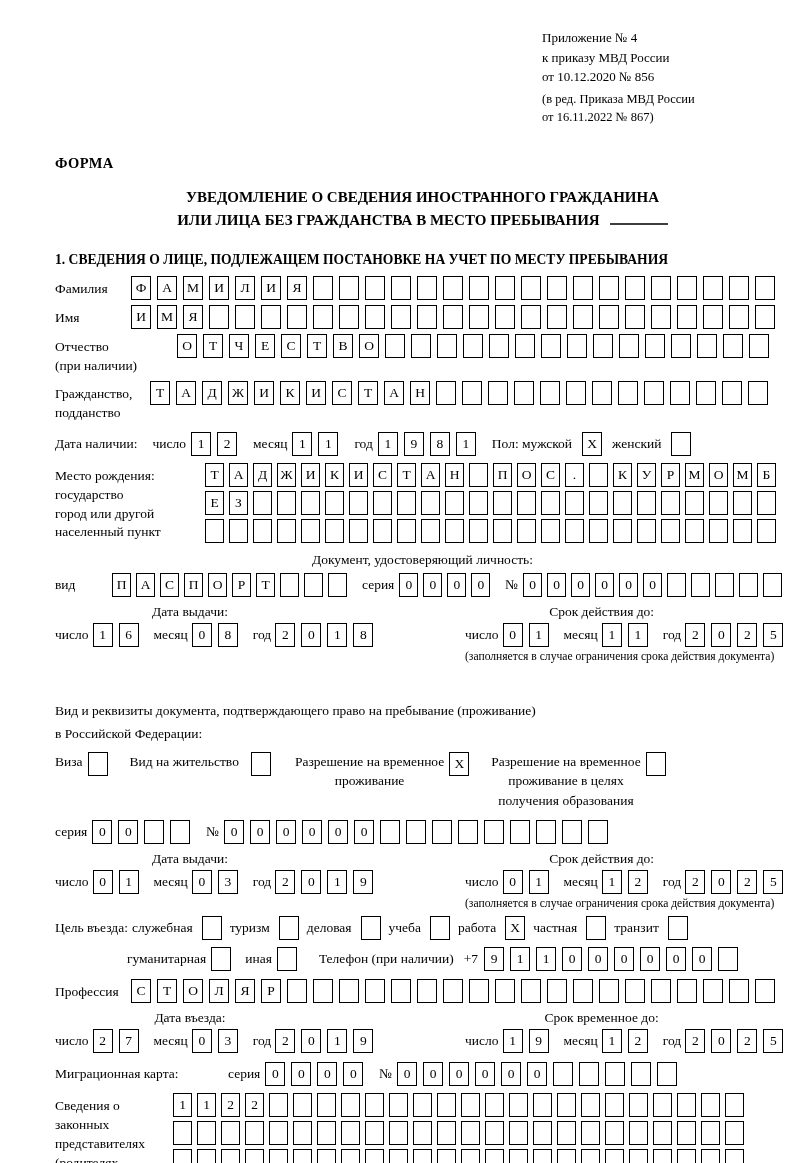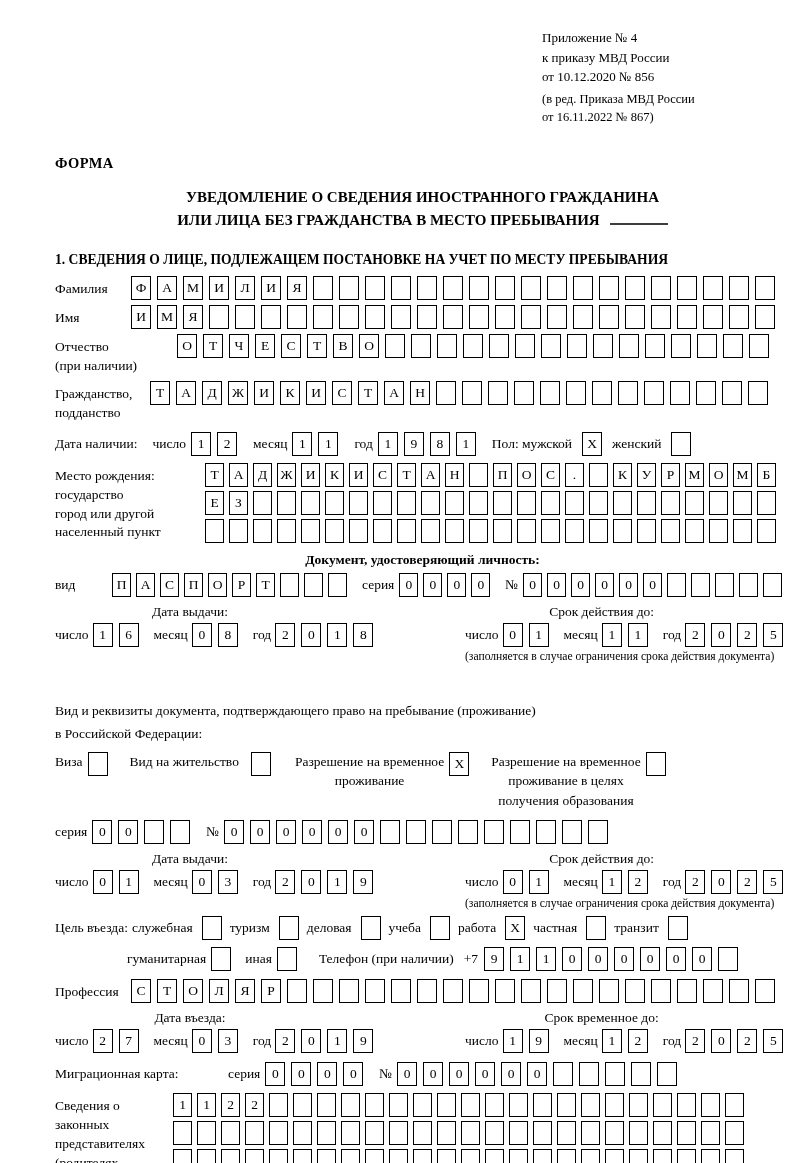--- a/index.html
+++ b/index.html
@@ -29,21 +29,21 @@
   .flabel{flex:0 0 76px;line-height:1.4;padding-top:4px;}
   .flabel.w122{flex:0 0 122px;}
   .flabel.w95{flex:0 0 95px;}
   .flabel.w148{flex:0 0 150px;}
   .flabel.w112{flex:0 0 118px;}
   .stackrows .boxes{margin-bottom:4px;}
   .inline-row{display:flex;align-items:center;margin:9px 0 7px 0;flex-wrap:nowrap;}
   .il{margin:0 5px 0 10px;white-space:nowrap;}
   .il.first{margin-left:0;}
   
-  .doc-head{text-align:center;font-weight:bold;margin:4px 0 5px 0;}
+  .doc-head{text-align:center;font-weight:normal;margin:4px 0 5px 0;}
   
   .twocol{display:flex;margin:4px 0 6px 0;gap:20px;}
   .col-l{flex:0 0 390px;}
   .col-r{flex:1;}
   .date-head{text-align:center;margin-bottom:3px;}
   .col-l .date-head{padding-right:120px;}
   .col-r .date-head{padding-right:60px;}
   .date-line{display:flex;align-items:center;}
   .date-line .il{margin:0 4px 0 0;}
   .date-line .boxes{margin-right:9px;}

